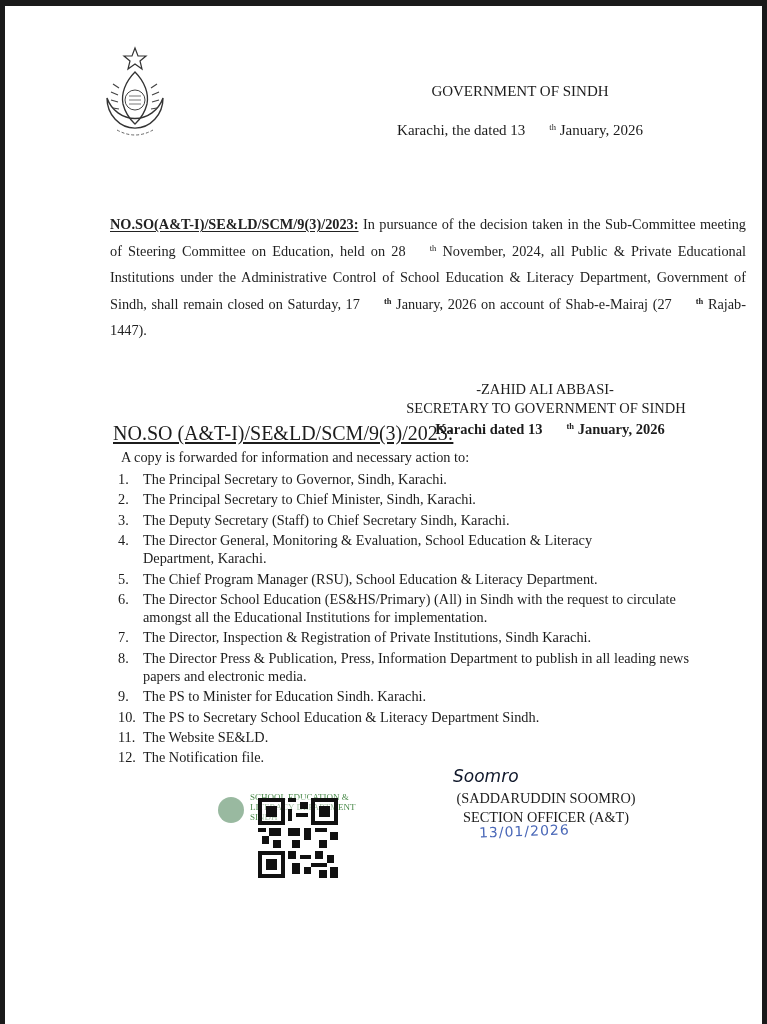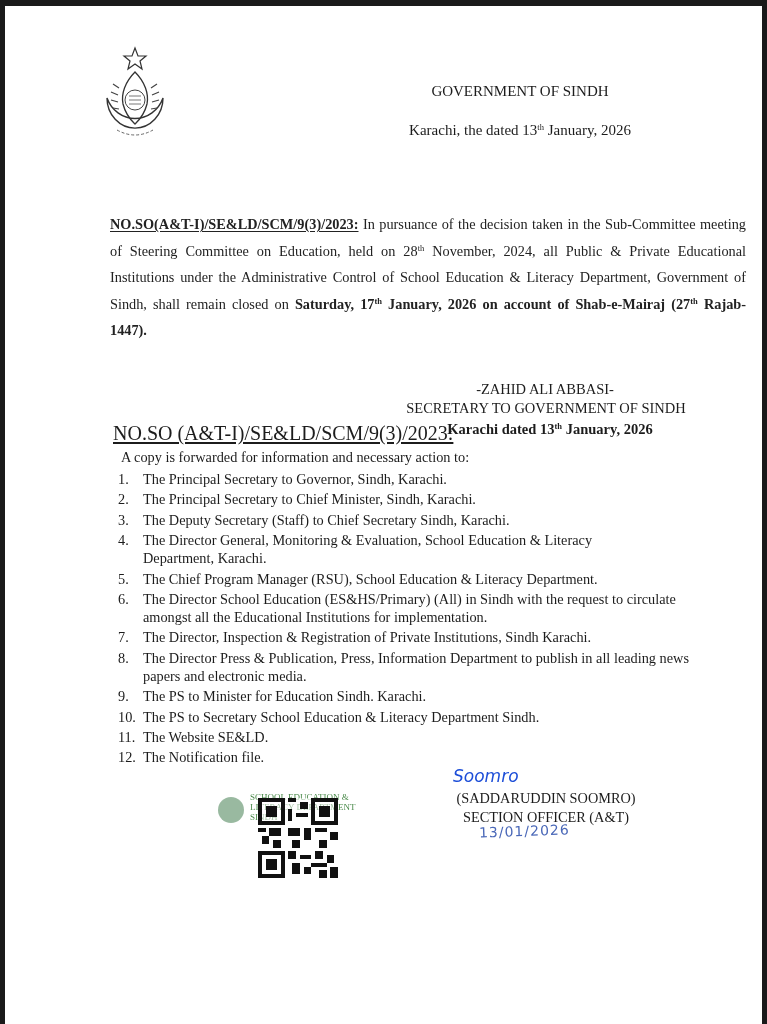--- a/index.html
+++ b/index.html
@@ -13,34 +13,34 @@
   .hdr { position: absolute; left: 300px; width: 430px; text-align: center; font-size: 15px; }
   .notif-title {
     position: absolute; left: 283px; top: 162px; font-size: 19.5px; letter-spacing: 5px;
     text-decoration: underline; text-underline-offset: 3px; text-decoration-thickness: 2px;
   }
   .para {
     position: absolute; left: 105px; top: 205px; width: 636px;
     font-size: 14.3px; line-height: 26.6px; text-align: justify; color: #222;
   }
   .para .ref { text-decoration: underline; text-underline-offset: 2px; font-weight: bold; }
-  .para b { font-weight: bold; margin-top: 28px; }
-  sup { font-size: 8.5px; vertical-align: 5px; line-height: 0; }
+  .para b { font-weight: normal; margin-top: 28px; }
+  sup { font-size: 8.5px; vertical-align: 5px; line-height: 0; margin-left: 24px; }
   .sig-block { position: absolute; text-align: center; font-size: 14.5px; }
   .ref2 { position: absolute; left: 108px; top: 416px; font-size: 20px; text-decoration: underline; text-underline-offset: 2px; }
   .fwd { position: absolute; left: 116px; top: 443px; font-size: 14.3px; }
   .list { position: absolute; left: 113px; top: 464px; width: 600px; font-size: 14.3px; line-height: 18px; }
   .list .item { display: flex; margin-bottom: 2.4px; }
   .list .num { width: 25px; flex: none; }
   .list .txt { flex: 1; white-space: normal; }
   .qr-area { position: absolute; left: 213px; top: 782px; width: 150px; height: 100px; }
   .qr-text { position: absolute; left: 32px; top: 4px; font-size: 9px; line-height: 10px; color: #4a8a4a; }
   .qr-seal { position: absolute; left: 0; top: 9px; width: 26px; height: 26px; border-radius: 50%; background: #6d9b78; opacity: 0.7; }
   .qr { position: absolute; left: 40px; top: 10px; width: 80px; height: 80px; }
-  .signature { position: absolute; left: 448px; top: 760px; font-family: "DejaVu Sans", sans-serif; font-style: italic; font-size: 17px; color: #1d4ed8; }
+  .signature { position: absolute; left: 448px; top: 760px; font-family: "DejaVu Sans", sans-serif; font-style: italic; font-size: 17px; color: #0f172a; }
   .officer { position: absolute; left: 428px; top: 783px; width: 226px; text-align: center; font-size: 14.3px; line-height: 19px; }
   .handdate { position: absolute; left: 474px; top: 817px; font-family: "DejaVu Sans", sans-serif; font-size: 14px; color: #4a68b8; letter-spacing: 1px; transform: rotate(-2deg); }
 </style>
 </head>
 <body>
 
 <div class="page">
 
   <svg class="emblem" viewBox="0 0 80 105">
     <polygon points="40,2 43,10 51,10 45,15 47,23 40,18 33,23 35,15 29,10 37,10" fill="none" stroke="#333" stroke-width="1.2"></polygon>

